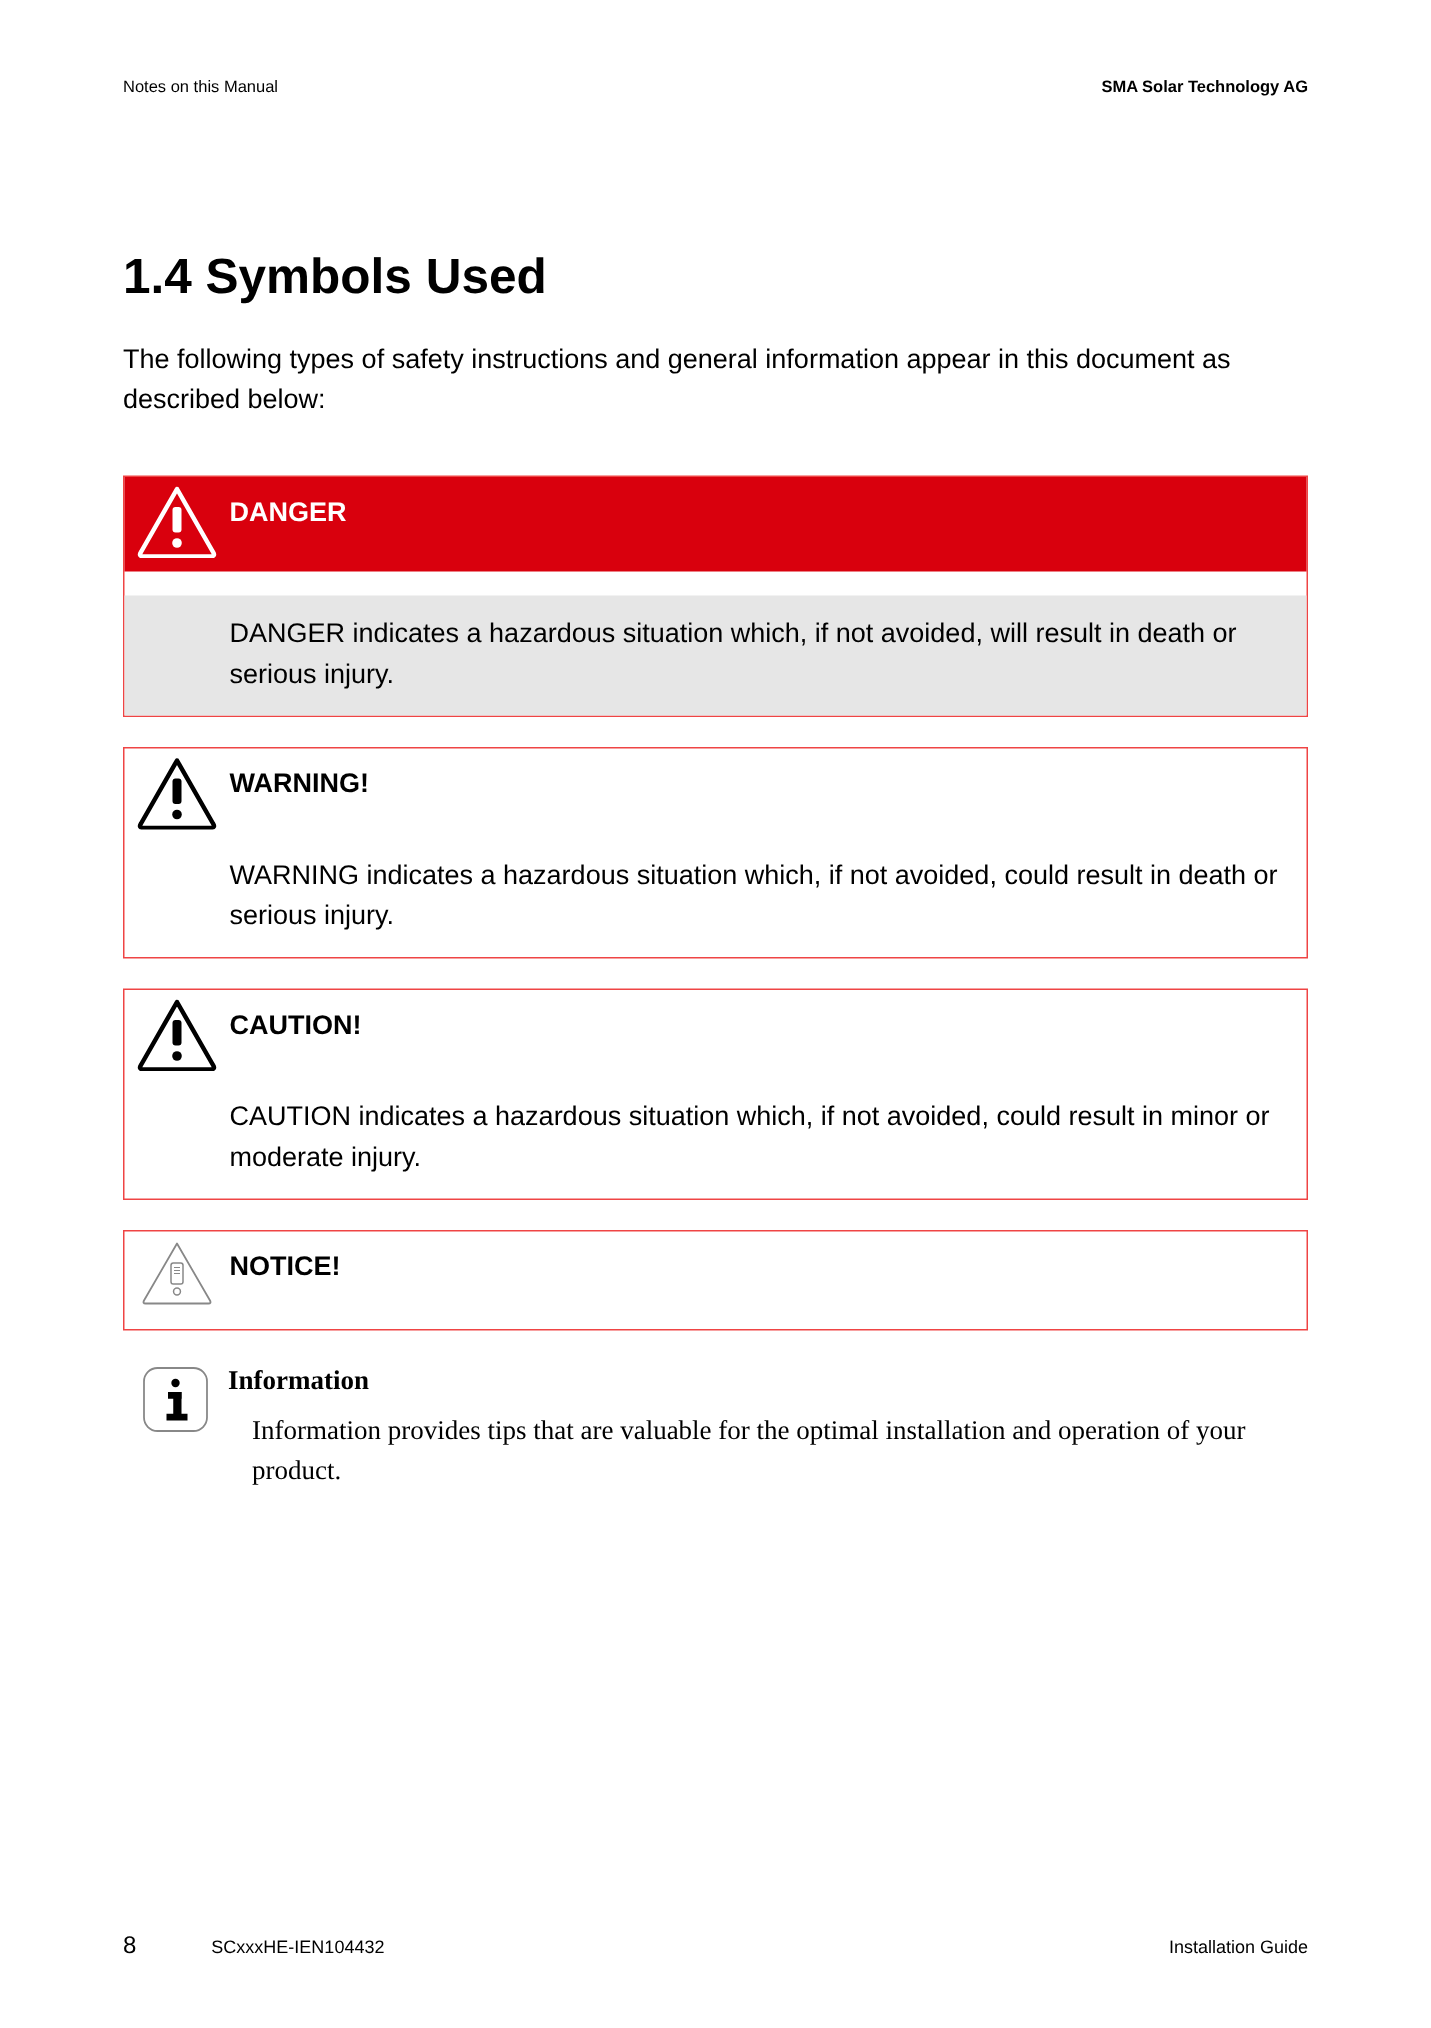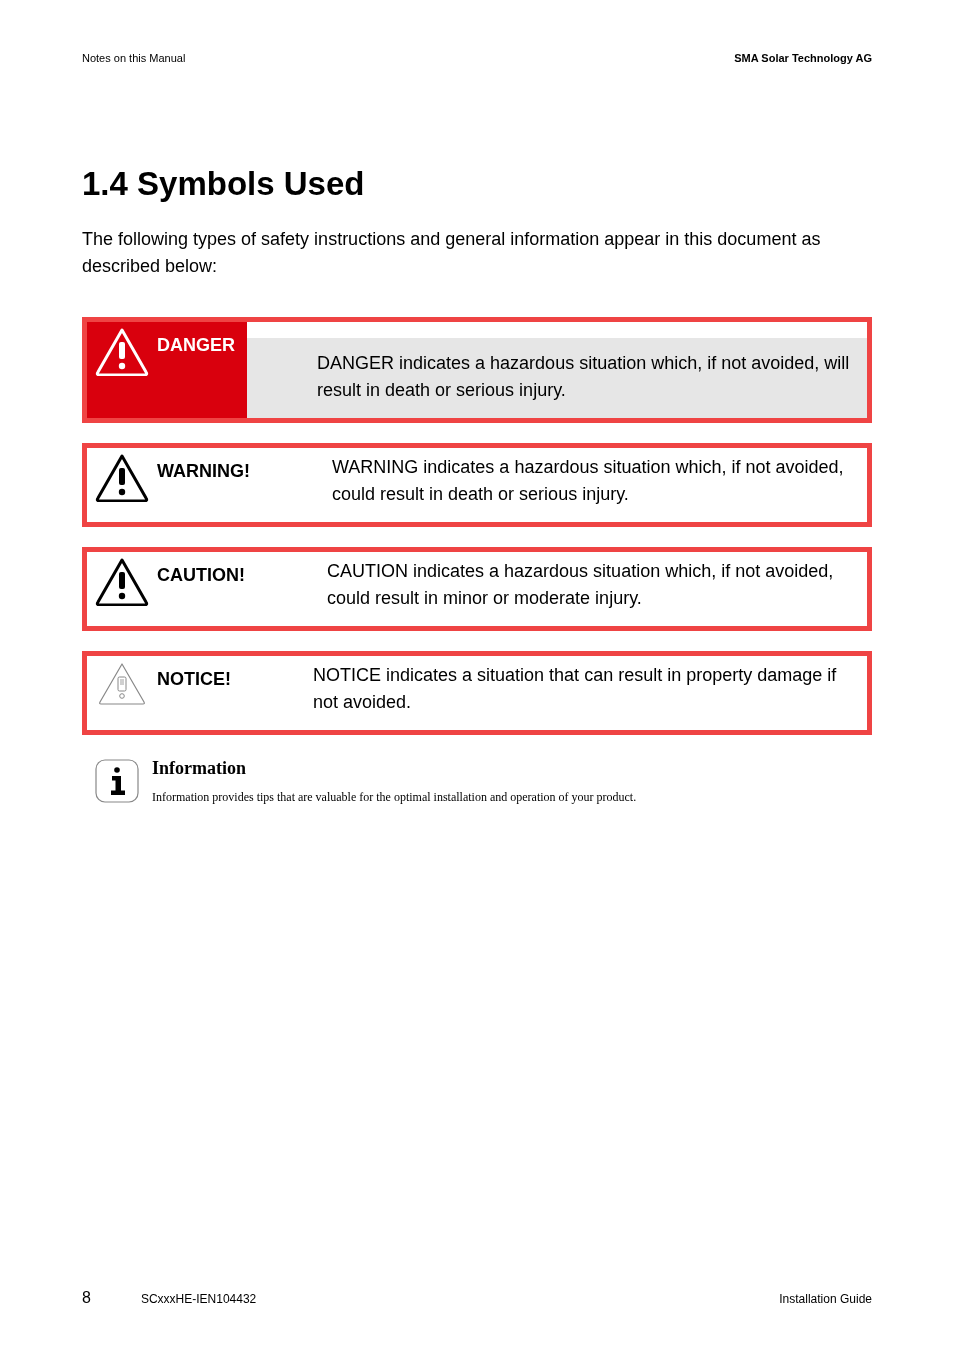--- a/index.html
+++ b/index.html
@@ -30,24 +30,24 @@
       font-size: 33px;
       font-weight: 700;
       margin-bottom: 18px;
     }
     .intro {
       font-size: 18px;
       margin-bottom: 37px;
       line-height: 1.5;
     }
     .box {
-      border: 5px solid #ef4444;
+      border: 1px solid #ef4444;
       margin-bottom: 20px;
       display: flex;
-      flex-direction: row;
+      flex-direction: column;
     }
     .box-header {
       display: flex;
       align-items: flex-start;
     }
     .icon-cell {
       width: 70px;
       flex-shrink: 0;
       display: flex;
       justify-content: center;
@@ -96,22 +96,23 @@
     .info-text {
       flex: 1;
       font-family: Liberation Serif, serif;
     }
     .info-title {
       font-weight: 700;
       font-size: 18px;
       margin-bottom: 6px;
     }
     .info-body {
-      font-size: 12px;
-      line-height: 1.5;
+      font-size: 18px;
+      line-height: 1.5;
+      margin-left: 16px;
     }
     .footer-row {
       position: absolute;
       bottom: 42px;
       left: 82px;
       right: 82px;
       display: flex;
       justify-content: space-between;
       align-items: baseline;
       font-size: 12px;
@@ -185,21 +186,20 @@
         <path d="M25 2 L47 40 Q48 42 46 42 L4 42 Q2 42 3 40 Z" fill="none" stroke="#888" stroke-width="1.2" stroke-linejoin="round"></path>
         <rect x="21" y="15" width="8" height="14" rx="1.5" fill="none" stroke="#888" stroke-width="1"></rect>
         <line x1="23" y1="18" x2="27" y2="18" stroke="#888" stroke-width="0.8"></line>
         <line x1="23" y1="20" x2="27" y2="20" stroke="#888" stroke-width="0.8"></line>
         <line x1="23" y1="22" x2="27" y2="22" stroke="#888" stroke-width="0.8"></line>
         <circle cx="25" cy="34" r="2.3" fill="none" stroke="#888" stroke-width="1"></circle>
       </svg>
     </div>
     <div class="title-cell">NOTICE!</div>
   </div>
-  <div class="box-body">NOTICE indicates a situation that can result in property damage if not avoided.</div>
 </div>
 
 <div class="info-block">
   <div class="info-icon-cell">
     <svg width="48" height="48" viewBox="0 0 48 48">
       <rect x="3" y="3" width="42" height="42" rx="9" fill="none" stroke="#888" stroke-width="1.2"></rect>
       <circle cx="24" cy="13" r="2.8" fill="#000"></circle>
       <rect x="19" y="19" width="9" height="4.5" fill="#000"></rect>
       <rect x="22.5" y="19" width="5.5" height="17" fill="#000"></rect>
       <rect x="18" y="33.5" width="14" height="4.5" fill="#000"></rect>

